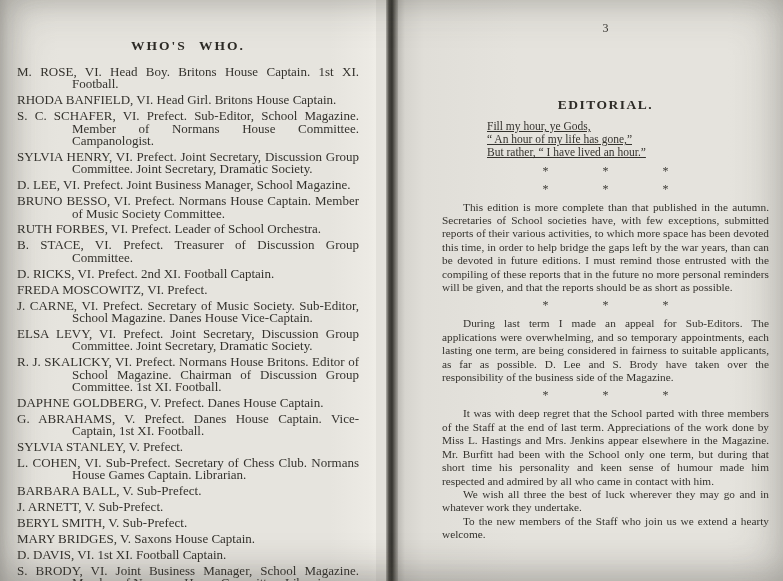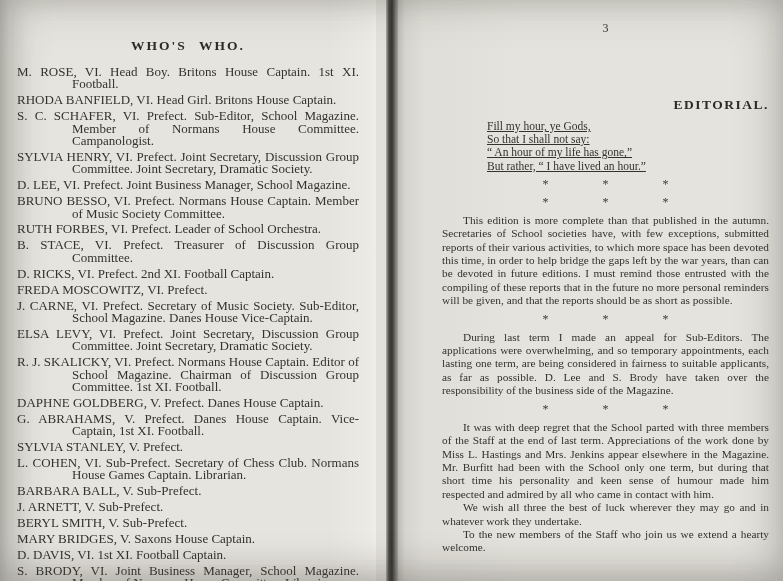--- a/index.html
+++ b/index.html
@@ -51,21 +51,21 @@
   }
   .entry{
     margin:0 0 3.5px 0;
     font-size:13px;line-height:12.4px;
     text-align:justify;
     padding-left:55px;text-indent:-55px;
   }
 
   .page-num{width:327px;text-align:center;font-size:12px;line-height:13px;margin:0;}
   .ed-title{
-    margin:62px 0 0 0;width:327px;text-align:right;
+    margin:62px 0 0 0;width:327px;text-align:center;
     font-size:13.5px;font-weight:bold;letter-spacing:1.5px;color:#2d2b26;
   }
   .poem{margin:7px 0 0 45px;font-size:11.5px;line-height:13.2px;text-decoration:underline;}
   .sep{
     display:flex;justify-content:center;gap:54px;
     width:327px;font-size:12px;line-height:12px;
     margin:5px 0 6px 0;color:#3a3833;
   }
   .para{
     margin:0;width:327px;
@@ -92,21 +92,21 @@
       <p class="entry">S. C. SCHAFER, VI. Prefect. Sub-Editor, School Magazine. Member of Normans House Committee. Campanologist.</p>
       <p class="entry">SYLVIA HENRY, VI. Prefect. Joint Secretary, Discussion Group Committee. Joint Secretary, Dramatic Society.</p>
       <p class="entry">D. LEE, VI. Prefect. Joint Business Manager, School Magazine.</p>
       <p class="entry">BRUNO BESSO, VI. Prefect. Normans House Captain. Member of Music Society Committee.</p>
       <p class="entry">RUTH FORBES, VI. Prefect. Leader of School Orchestra.</p>
       <p class="entry">B. STACE, VI. Prefect. Treasurer of Discussion Group Committee.</p>
       <p class="entry">D. RICKS, VI. Prefect. 2nd XI. Football Captain.</p>
       <p class="entry">FREDA MOSCOWITZ, VI. Prefect.</p>
       <p class="entry">J. CARNE, VI. Prefect. Secretary of Music Society. Sub-Editor, School Magazine. Danes House Vice-Captain.</p>
       <p class="entry">ELSA LEVY, VI. Prefect. Joint Secretary, Discussion Group Committee. Joint Secretary, Dramatic Society.</p>
-      <p class="entry">R. J. SKALICKY, VI. Prefect. Normans House Captain. Editor of School Magazine. Chairman of Discussion Group Committee. 1st XI. Football.</p>
+      <p class="entry">R. J. SKALICKY, VI. Prefect. Normans House Britons. Editor of School Magazine. Chairman of Discussion Group Committee. 1st XI. Football.</p>
       <p class="entry">DAPHNE GOLDBERG, V. Prefect. Danes House Captain.</p>
       <p class="entry">G. ABRAHAMS, V. Prefect. Danes House Captain. Vice-Captain, 1st XI. Football.</p>
       <p class="entry">SYLVIA STANLEY, V. Prefect.</p>
       <p class="entry">L. COHEN, VI. Sub-Prefect. Secretary of Chess Club. Normans House Games Captain. Librarian.</p>
       <p class="entry">BARBARA BALL, V. Sub-Prefect.</p>
       <p class="entry">J. ARNETT, V. Sub-Prefect.</p>
       <p class="entry">BERYL SMITH, V. Sub-Prefect.</p>
       <p class="entry">MARY BRIDGES, V. Saxons House Captain.</p>
       <p class="entry">D. DAVIS, VI. 1st XI. Football Captain.</p>
       <p class="entry">S. BRODY, VI. Joint Business Manager, School Magazine. Member of Normans House Committee. Librarian.</p>
@@ -114,21 +114,20 @@
   </div>
 
   <div class="gutter"></div>
 
   <div class="page right-page">
     <div class="page-num">3</div>
     <h2 class="ed-title">EDITORIAL.</h2>
 
     <div class="poem">
       <div>Fill my hour, ye Gods,</div>
-      <div>So that I shall not say:</div>
       <div>“ An hour of my life has gone,”</div>
       <div>But rather, “ I have lived an hour.”</div>
     </div>
 
     <div class="sep">
       <span>*</span>
       <span>*</span>
       <span>*</span>
     </div>
 

